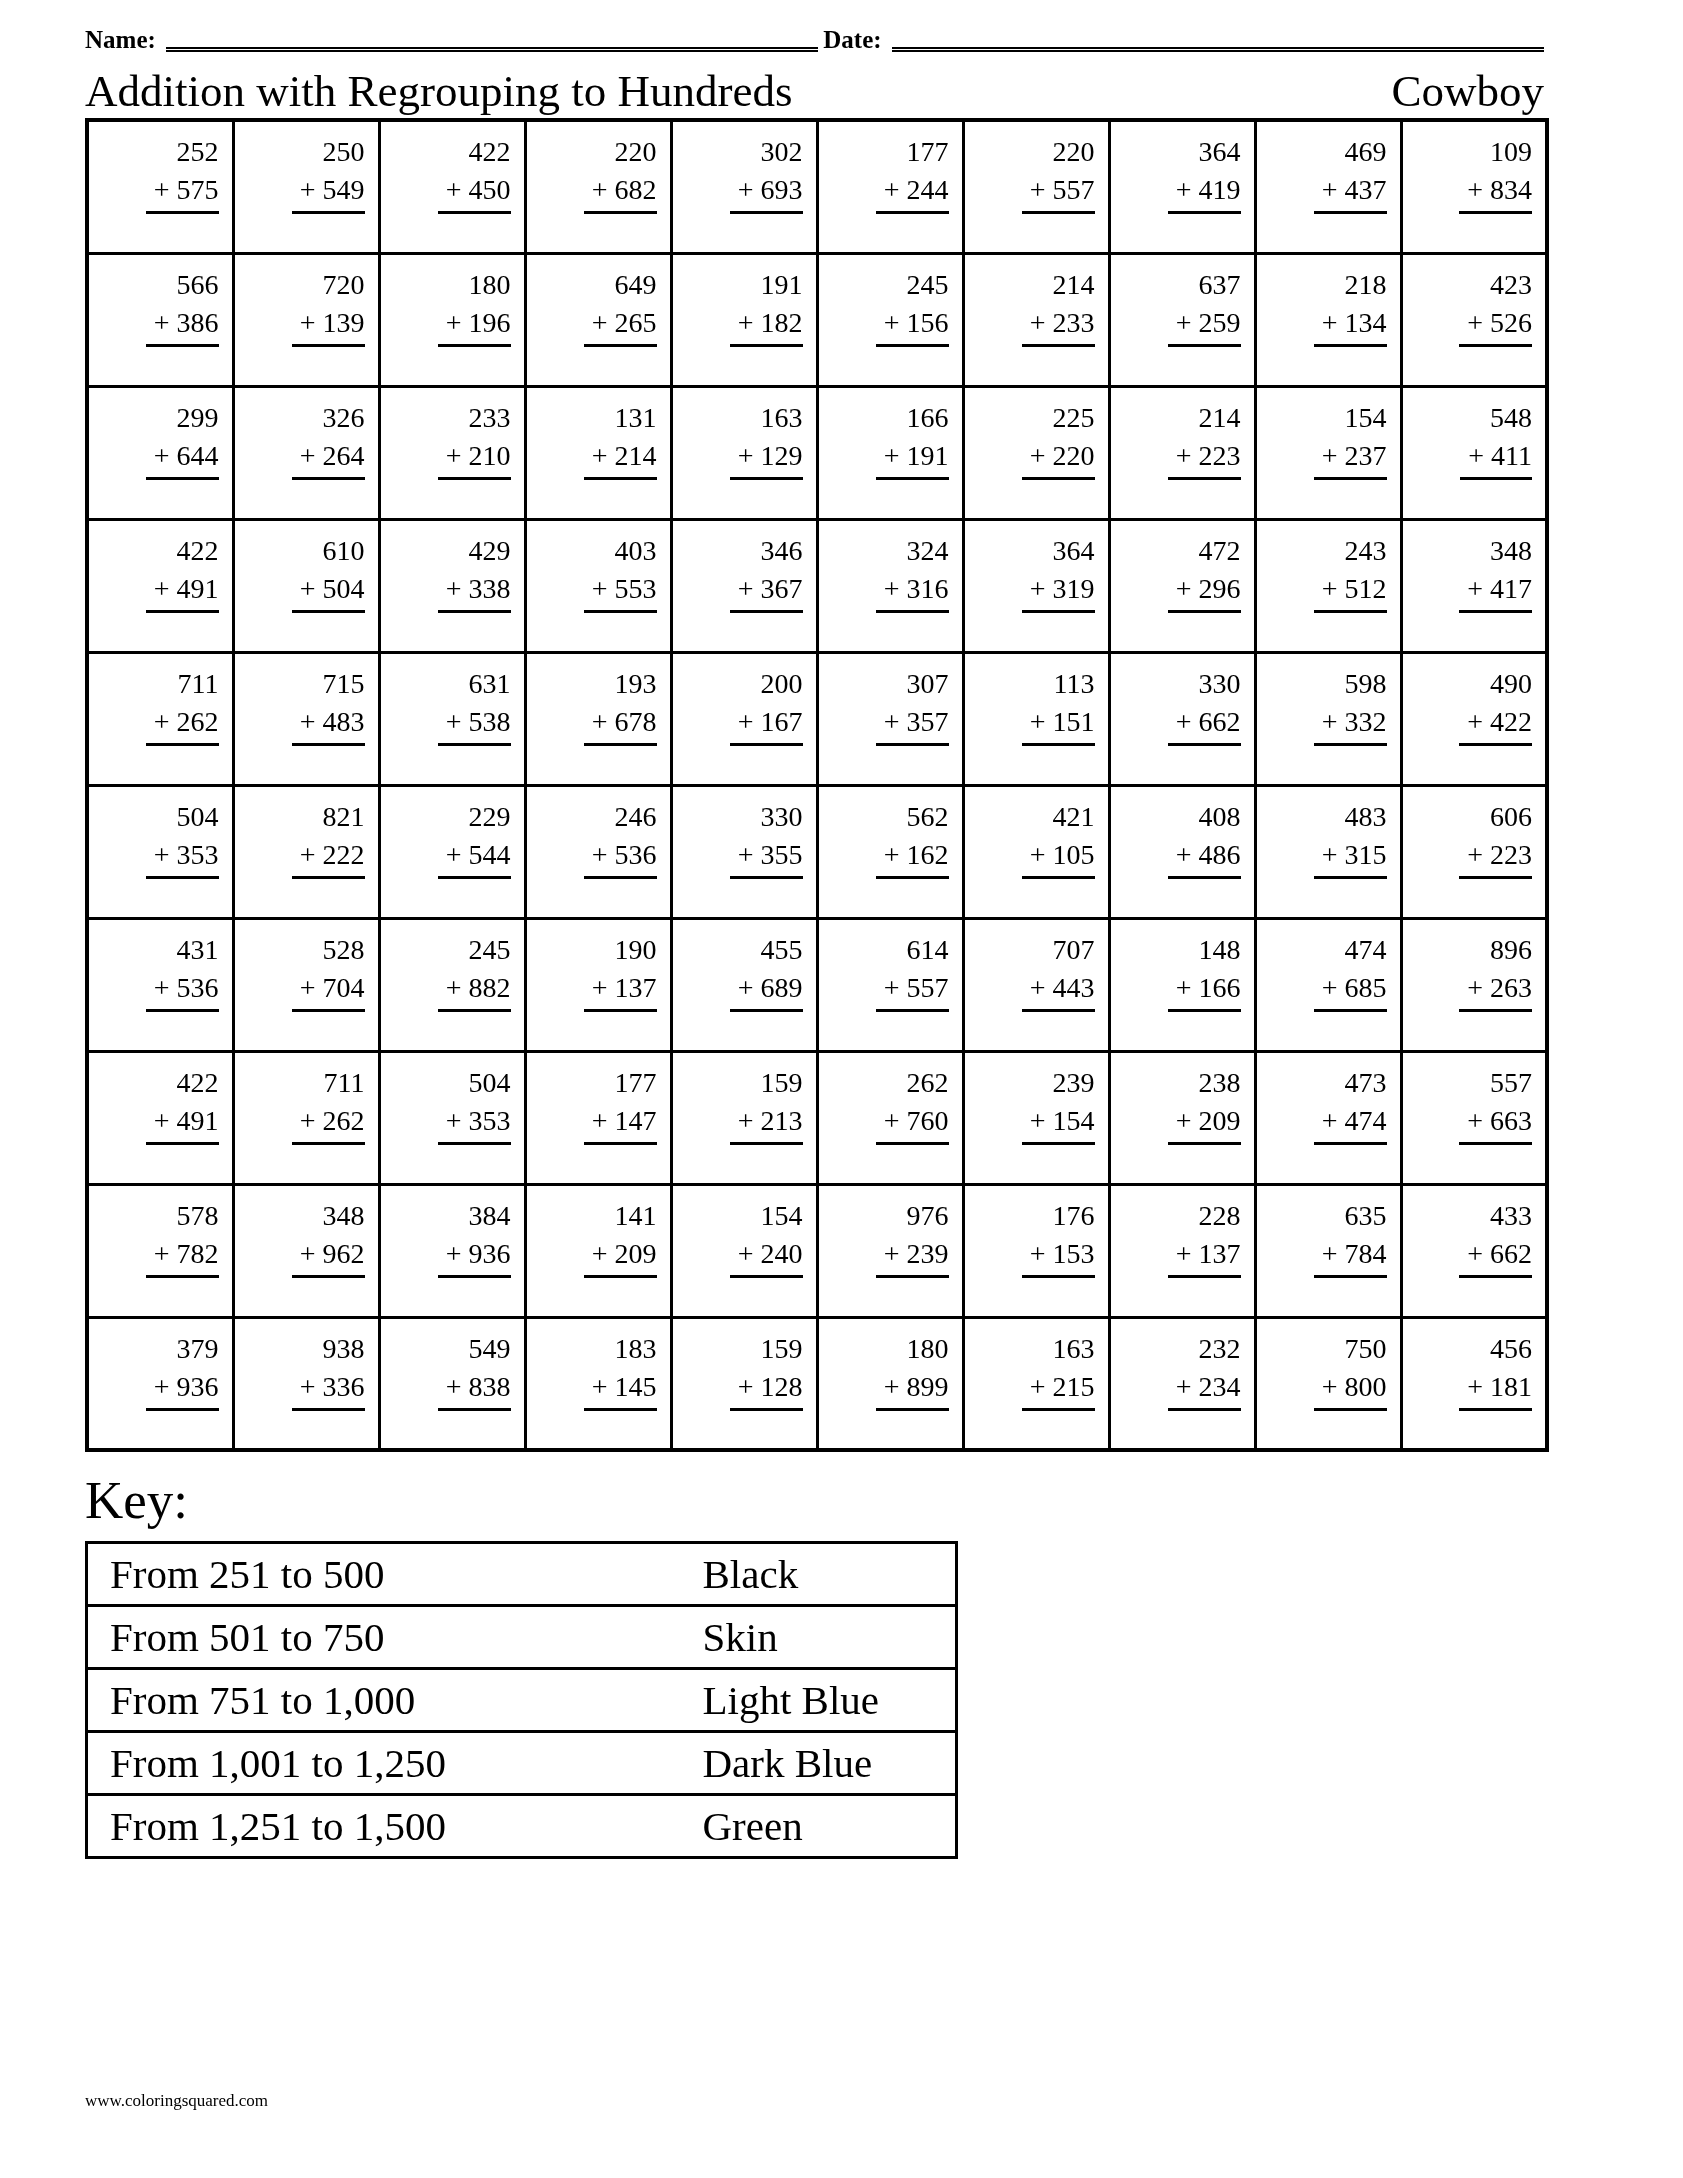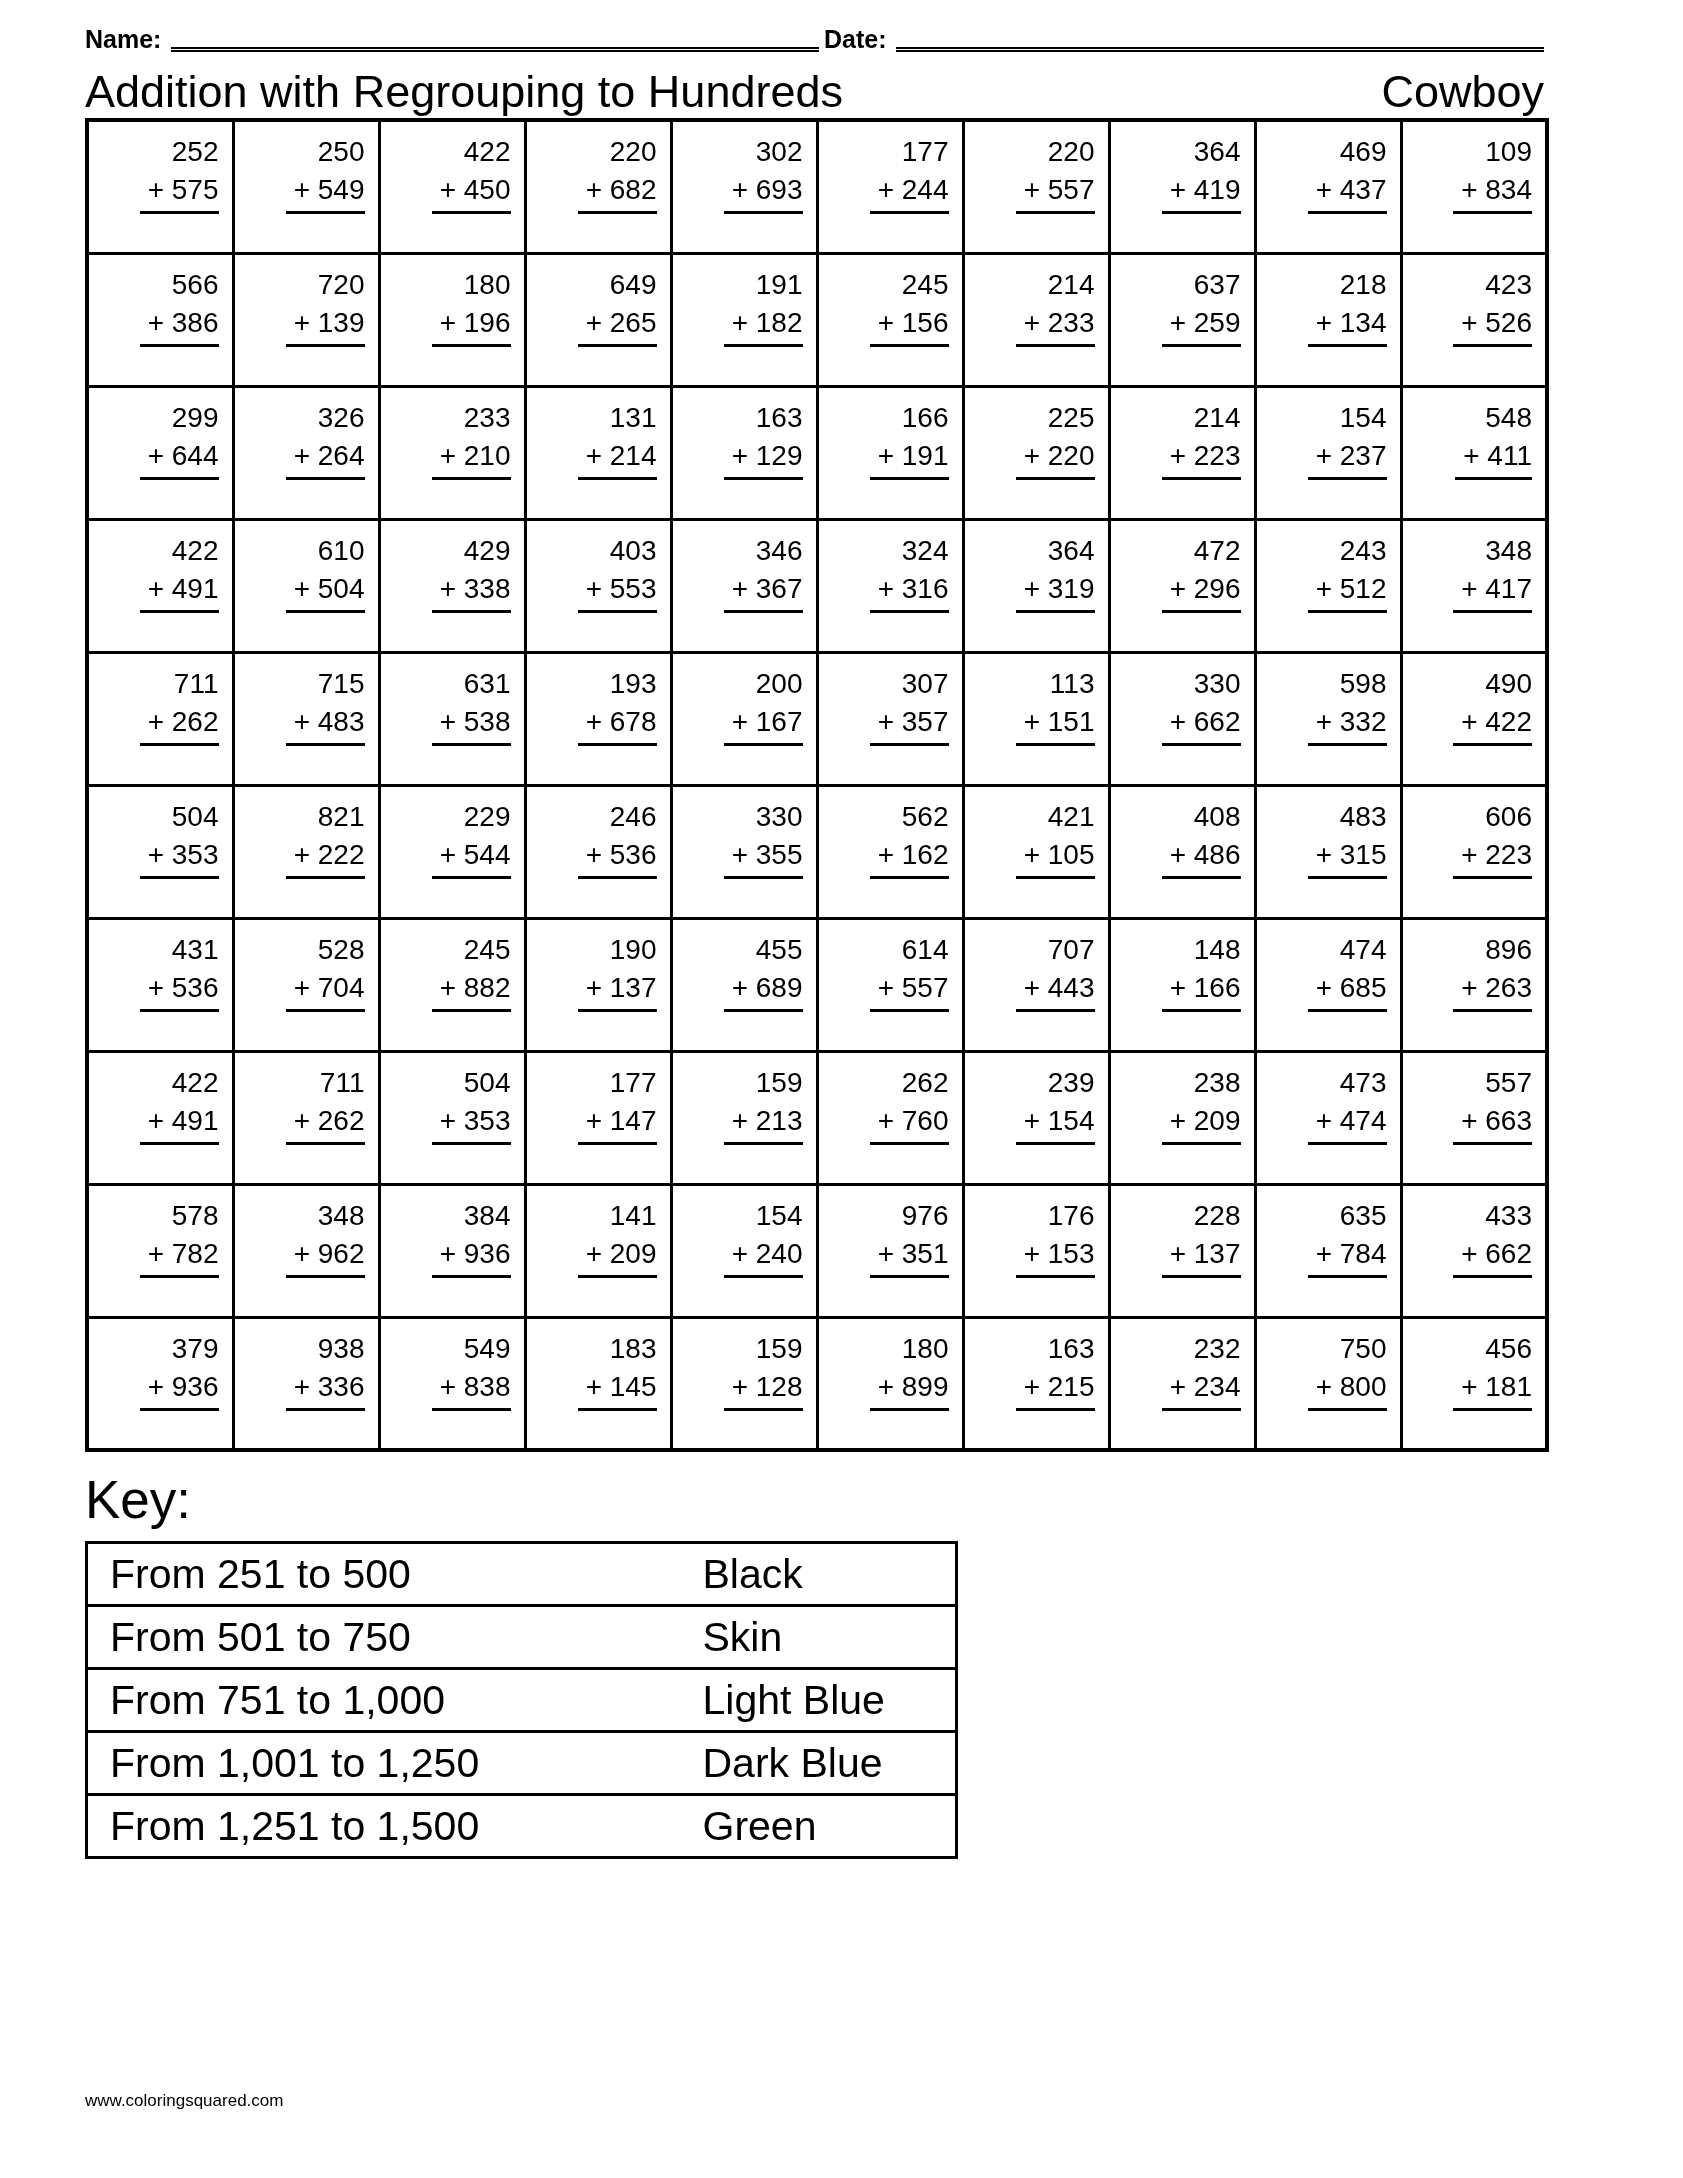--- a/index.html
+++ b/index.html
@@ -3,21 +3,21 @@
 <meta charset="utf-8">
 <style>
   * { margin: 0; padding: 0; box-sizing: border-box; }
   html, body { background: #ffffff; }
   .page {
     position: relative;
     width: 1683px;
     height: 2178px;
     background: #ffffff;
     color: #000000;
-    font-family: Liberation Sans, sans-serif;
+    font-family: Liberation Serif, serif;
     overflow: hidden;
   }
   .content {
     position: absolute;
     left: 85px;
     top: 0;
     width: 1459px;
   }
   
   .header-row {
@@ -225,21 +225,21 @@
             <td><div class="num-top">238</div><div class="num-add">+ 209</div></td>
             <td><div class="num-top">473</div><div class="num-add">+ 474</div></td>
             <td><div class="num-top">557</div><div class="num-add">+ 663</div></td>
           </tr>
           <tr>
             <td><div class="num-top">578</div><div class="num-add">+ 782</div></td>
             <td><div class="num-top">348</div><div class="num-add">+ 962</div></td>
             <td><div class="num-top">384</div><div class="num-add">+ 936</div></td>
             <td><div class="num-top">141</div><div class="num-add">+ 209</div></td>
             <td><div class="num-top">154</div><div class="num-add">+ 240</div></td>
-            <td><div class="num-top">976</div><div class="num-add">+ 351</div></td>
+            <td><div class="num-top">976</div><div class="num-add">+ 239</div></td>
             <td><div class="num-top">176</div><div class="num-add">+ 153</div></td>
             <td><div class="num-top">228</div><div class="num-add">+ 137</div></td>
             <td><div class="num-top">635</div><div class="num-add">+ 784</div></td>
             <td><div class="num-top">433</div><div class="num-add">+ 662</div></td>
           </tr>
           <tr>
             <td><div class="num-top">379</div><div class="num-add">+ 936</div></td>
             <td><div class="num-top">938</div><div class="num-add">+ 336</div></td>
             <td><div class="num-top">549</div><div class="num-add">+ 838</div></td>
             <td><div class="num-top">183</div><div class="num-add">+ 145</div></td>

